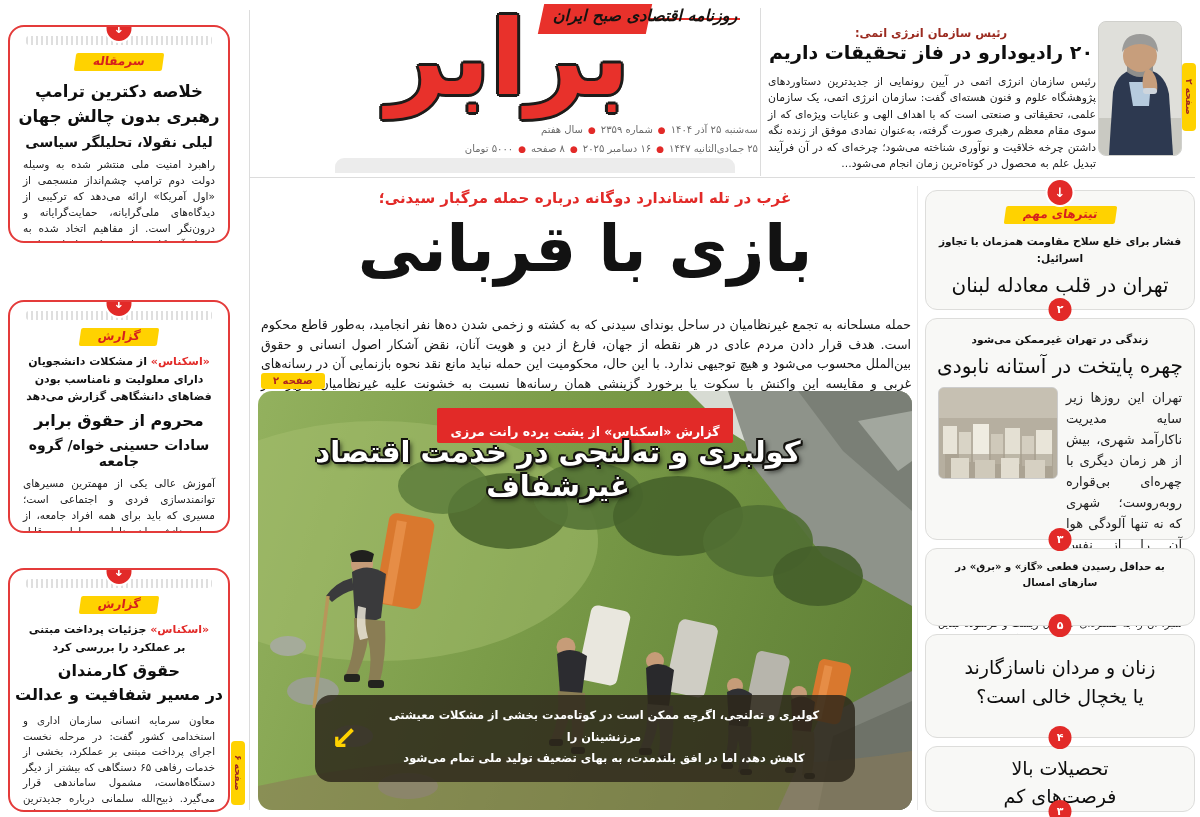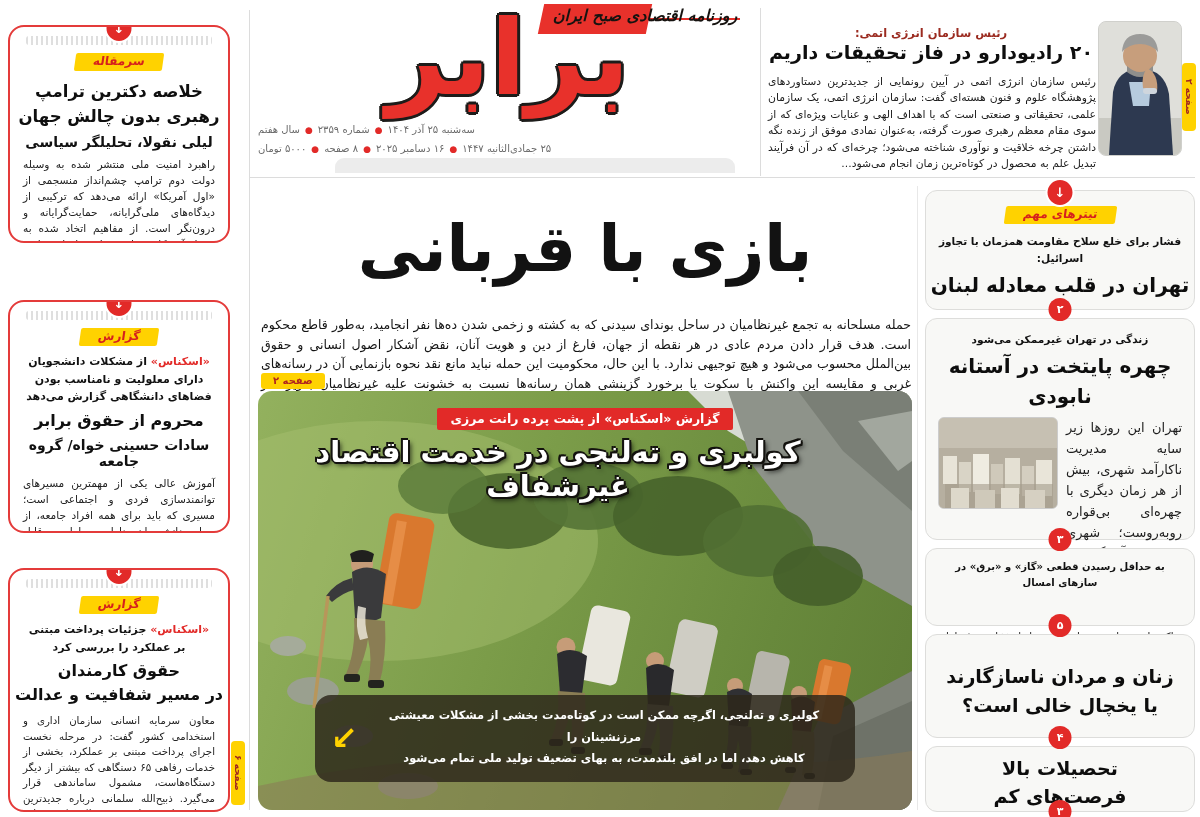--- a/index.html
+++ b/index.html
@@ -34,21 +34,21 @@
 
   
   .tagline-red{position:absolute;left:541px;top:4px;width:108px;height:30px;background:#e8312b;transform:skewX(-12deg);}
   .tagline-line{position:absolute;left:620px;top:18px;width:120px;height:2px;background:#e8312b;}
   .tagline{position:absolute;left:520px;top:6px;width:250px;text-align:center;direction:rtl;
            font-family:"DejaVu Serif",serif;font-style:italic;font-weight:bold;font-size:16px;color:#161310;z-index:2;}
   .logo{position:absolute;left:258px;top:4px;width:500px;text-align:center;direction:rtl;
         font-size:104px;font-weight:900;color:#e8312b;line-height:1.05;letter-spacing:-2px;z-index:1;
         text-shadow:-3px 0 0 #1d1c1a,3px 0 0 #1d1c1a,0 -3px 0 #1d1c1a,0 3px 0 #1d1c1a,
                     -2px -2px 0 #1d1c1a,2px 2px 0 #1d1c1a,-2px 2px 0 #1d1c1a,2px -2px 0 #1d1c1a;}
-  .dates{position:absolute;left:258px;top:120px;width:500px;text-align:left;direction:rtl;
+  .dates{position:absolute;left:258px;top:120px;width:500px;text-align:right;direction:rtl;
          color:#6a6a6a;font-size:10px;line-height:1.9;}
   .dot{color:#e22a28;font-size:9px;margin:0 5px;}
 
   
   .atomic-kicker{left:766px;top:26px;width:330px;font-size:11.5px;font-weight:bold;color:#9b2b20;}
   .atomic-headline{left:766px;top:41px;width:330px;font-size:19px;font-weight:900;color:#0e0e0e;}
   .atomic-body{left:768px;top:74px;width:328px;font-size:10.8px;line-height:1.52;color:#1c1c1c;}
   .atomic-photo{position:absolute;left:1098px;top:21px;width:82px;height:133px;border-radius:8px;
                 overflow:hidden;background:#dededa;border:1px solid #d0d0cc;}
   .vtab{position:absolute;background:#ffd200;border-radius:4px;writing-mode:vertical-rl;
@@ -61,36 +61,36 @@
   .ytag{display:inline-block;background:#ffd200;color:#b0251f;font-weight:bold;font-size:10px;
         padding:2px 12px 3px;border-radius:3px;}
   .main-tag{left:261px;top:369px;}
 
   
   .photo{position:absolute;left:258px;top:391px;width:654px;height:419px;border-radius:14px;overflow:hidden;
          background:linear-gradient(108deg,#93b15e 0%,#7b9c49 40%,#68893c 75%,#5e7c35 100%);}
   .photo svg{position:absolute;left:0;top:0;}
   .photo-strip{position:absolute;left:167px;top:17px;width:320px;text-align:center;z-index:4;}
   .photo-strip span{display:inline-block;background:#e22a28;color:#fff;font-size:12.5px;font-weight:bold;
-        padding:3px 14px 4px;border-radius:2px;direction:rtl;}
+        padding:16px 14px 4px;border-radius:2px;direction:rtl;}
   .photo-title{position:absolute;left:20px;top:44px;width:560px;text-align:center;z-index:4;direction:rtl;
         font-size:29px;font-weight:900;color:#fff;
         text-shadow:-2px 0 0 #14130f,2px 0 0 #14130f,0 -2px 0 #14130f,0 2px 0 #14130f,
                     2px 2px 0 #14130f,-2px -2px 0 #14130f,3px 3px 5px rgba(0,0,0,.7);}
   .photo-caption{position:absolute;left:50%;bottom:28px;transform:translateX(-50%);width:540px;z-index:4;
         background:rgba(44,38,26,.83);border-radius:16px;padding:10px 20px 12px 58px;box-sizing:border-box;
         color:#fff;font-size:11.4px;font-weight:bold;line-height:1.9;text-align:center;direction:rtl;}
   .caption-arrow{position:absolute;left:16px;top:50%;transform:translateY(-50%);
         color:#ffd200;font-size:32px;font-weight:900;line-height:1;}
 
   
   .sbox{position:absolute;left:925px;width:270px;background:#f8f8f6;border:1.5px solid #dddddb;
         border-radius:12px;direction:rtl;text-align:center;box-sizing:border-box;overflow:visible;}
   .sb-kicker{font-size:10.6px;font-weight:bold;color:#111;margin-top:9px;padding:0 10px;line-height:1.6;}
-  .sb-headline{font-size:20px;font-weight:700;color:#0d0d0d;line-height:1.5;margin-top:3px;text-align:center;}
+  .sb-headline{font-size:20px;font-weight:400;color:#0d0d0d;line-height:1.5;margin-top:3px;text-align:center;}
   .numcircle{position:absolute;bottom:-12px;left:50%;transform:translateX(-50%);width:23px;height:23px;
         border-radius:50%;background:#e22a28;color:#fff;font-size:11px;font-weight:bold;
         display:flex;align-items:center;justify-content:center;z-index:3;}
   .sb2-row{display:flex;flex-direction:row;gap:8px;padding:6px 12px 0;align-items:flex-start;}
   .sb2-text{flex:1;font-size:13px;line-height:1.62;color:#1d1d1d;text-align:justify;}
   .citypic{width:118px;height:90px;border-radius:6px;overflow:hidden;flex:none;border:1px solid #ccc;
         background:linear-gradient(#cdc7ba 0%,#c2bcae 35%,#b3ac9c 100%);position:relative;}
   .sb2-cont{font-size:10.2px;line-height:1.62;color:#1d1d1d;padding:2px 12px 0;}
 </style>
 </head>
@@ -165,20 +165,21 @@
       <path d="M30,60 L52,60 L50,84 L34,84 Z" fill="#b6cbde"></path>
       <circle cx="41" cy="34" r="17" fill="#c79e7c"></circle>
       <path d="M23,30 Q24,12 41,12 Q58,12 59,30 Q52,22 41,22 Q30,22 23,30 Z" fill="#9b9b99"></path>
       <path d="M28,44 Q41,56 54,44 L54,50 Q41,60 28,50 Z" fill="#8e8e8c"></path>
       <path d="M48,46 Q60,52 58,70 L44,66 Q42,54 48,46 Z" fill="#c79e7c"></path>
       <rect x="44" y="66" width="14" height="6" rx="3" fill="#cfd6dd"></rect>
     </svg>
   </div>
   <div class="vtab" style="left:1182px;top:63px;height:52px;">صفحه ۲</div>
 
+  <div class="abs rtl center main-kicker">غرب در تله استاندارد دوگانه درباره حمله مرگبار سیدنی؛</div>
   <div class="abs center main-headline">بازی با قربانی</div>
   <div class="abs rtl just main-body">حمله مسلحانه به تجمع غیرنظامیان در ساحل بوندای سیدنی که به کشته و زخمی شدن ده‌ها نفر انجامید، به‌طور قاطع محکوم است. هدف قرار دادن مردم عادی در هر نقطه از جهان، فارغ از دین و هویت آنان، نقض آشکار اصول انسانی و حقوق بین‌الملل محسوب می‌شود و هیچ توجیهی ندارد. با این حال، محکومیت این حمله نباید مانع نقد نحوه بازنمایی آن در رسانه‌های غربی و مقایسه این واکنش با سکوت یا برخورد گزینشی همان رسانه‌ها نسبت به خشونت علیه غیرنظامیان به‌ویژه در فلسطین شود...</div>
   <div class="abs main-tag"><span class="ytag">صفحه ۲</span></div>
 
   <div class="photo">
     <svg width="654" height="419" viewBox="0 0 654 419">
 
       <polygon points="430,0 654,0 654,150 560,95 470,40" fill="#d7dbd3"></polygon>
       <polygon points="470,0 654,0 654,215 565,165 495,75" fill="#8e938a"></polygon>
       <polygon points="540,0 654,0 654,120 585,60" fill="#7a7f76"></polygon>
@@ -299,21 +300,21 @@
     <div class="numcircle">۳</div>
   </div>
 
   <div class="sbox" style="top:548px;height:78px;">
     <div class="sb-kicker" style="margin-top:10px;font-size:10px;">به حداقل رسیدن قطعی «گاز» و «برق» در سازهای امسال</div>
     <div class="sb-headline" style="font-size:19px;margin-top:40px;">بوی بهبود می‌آید</div>
     <div class="numcircle">۵</div>
   </div>
 
   <div class="sbox" style="top:634px;height:104px;">
-    <div class="sb-headline preline" style="font-size:19px;margin-top:27px;">زنان و مردان ناسازگارند
+    <div class="sb-headline preline" style="font-size:19px;margin-top:18px;">زنان و مردان ناسازگارند
 یا یخچال خالی است؟</div>
     <div class="numcircle">۴</div>
   </div>
 
   <div class="sbox" style="top:746px;height:66px;">
     <div class="sb-headline preline" style="font-size:19px;margin-top:8px;line-height:1.45;">تحصیلات بالا
 فرصت‌های کم</div>
     <div class="numcircle">۳</div>
   </div>
 

